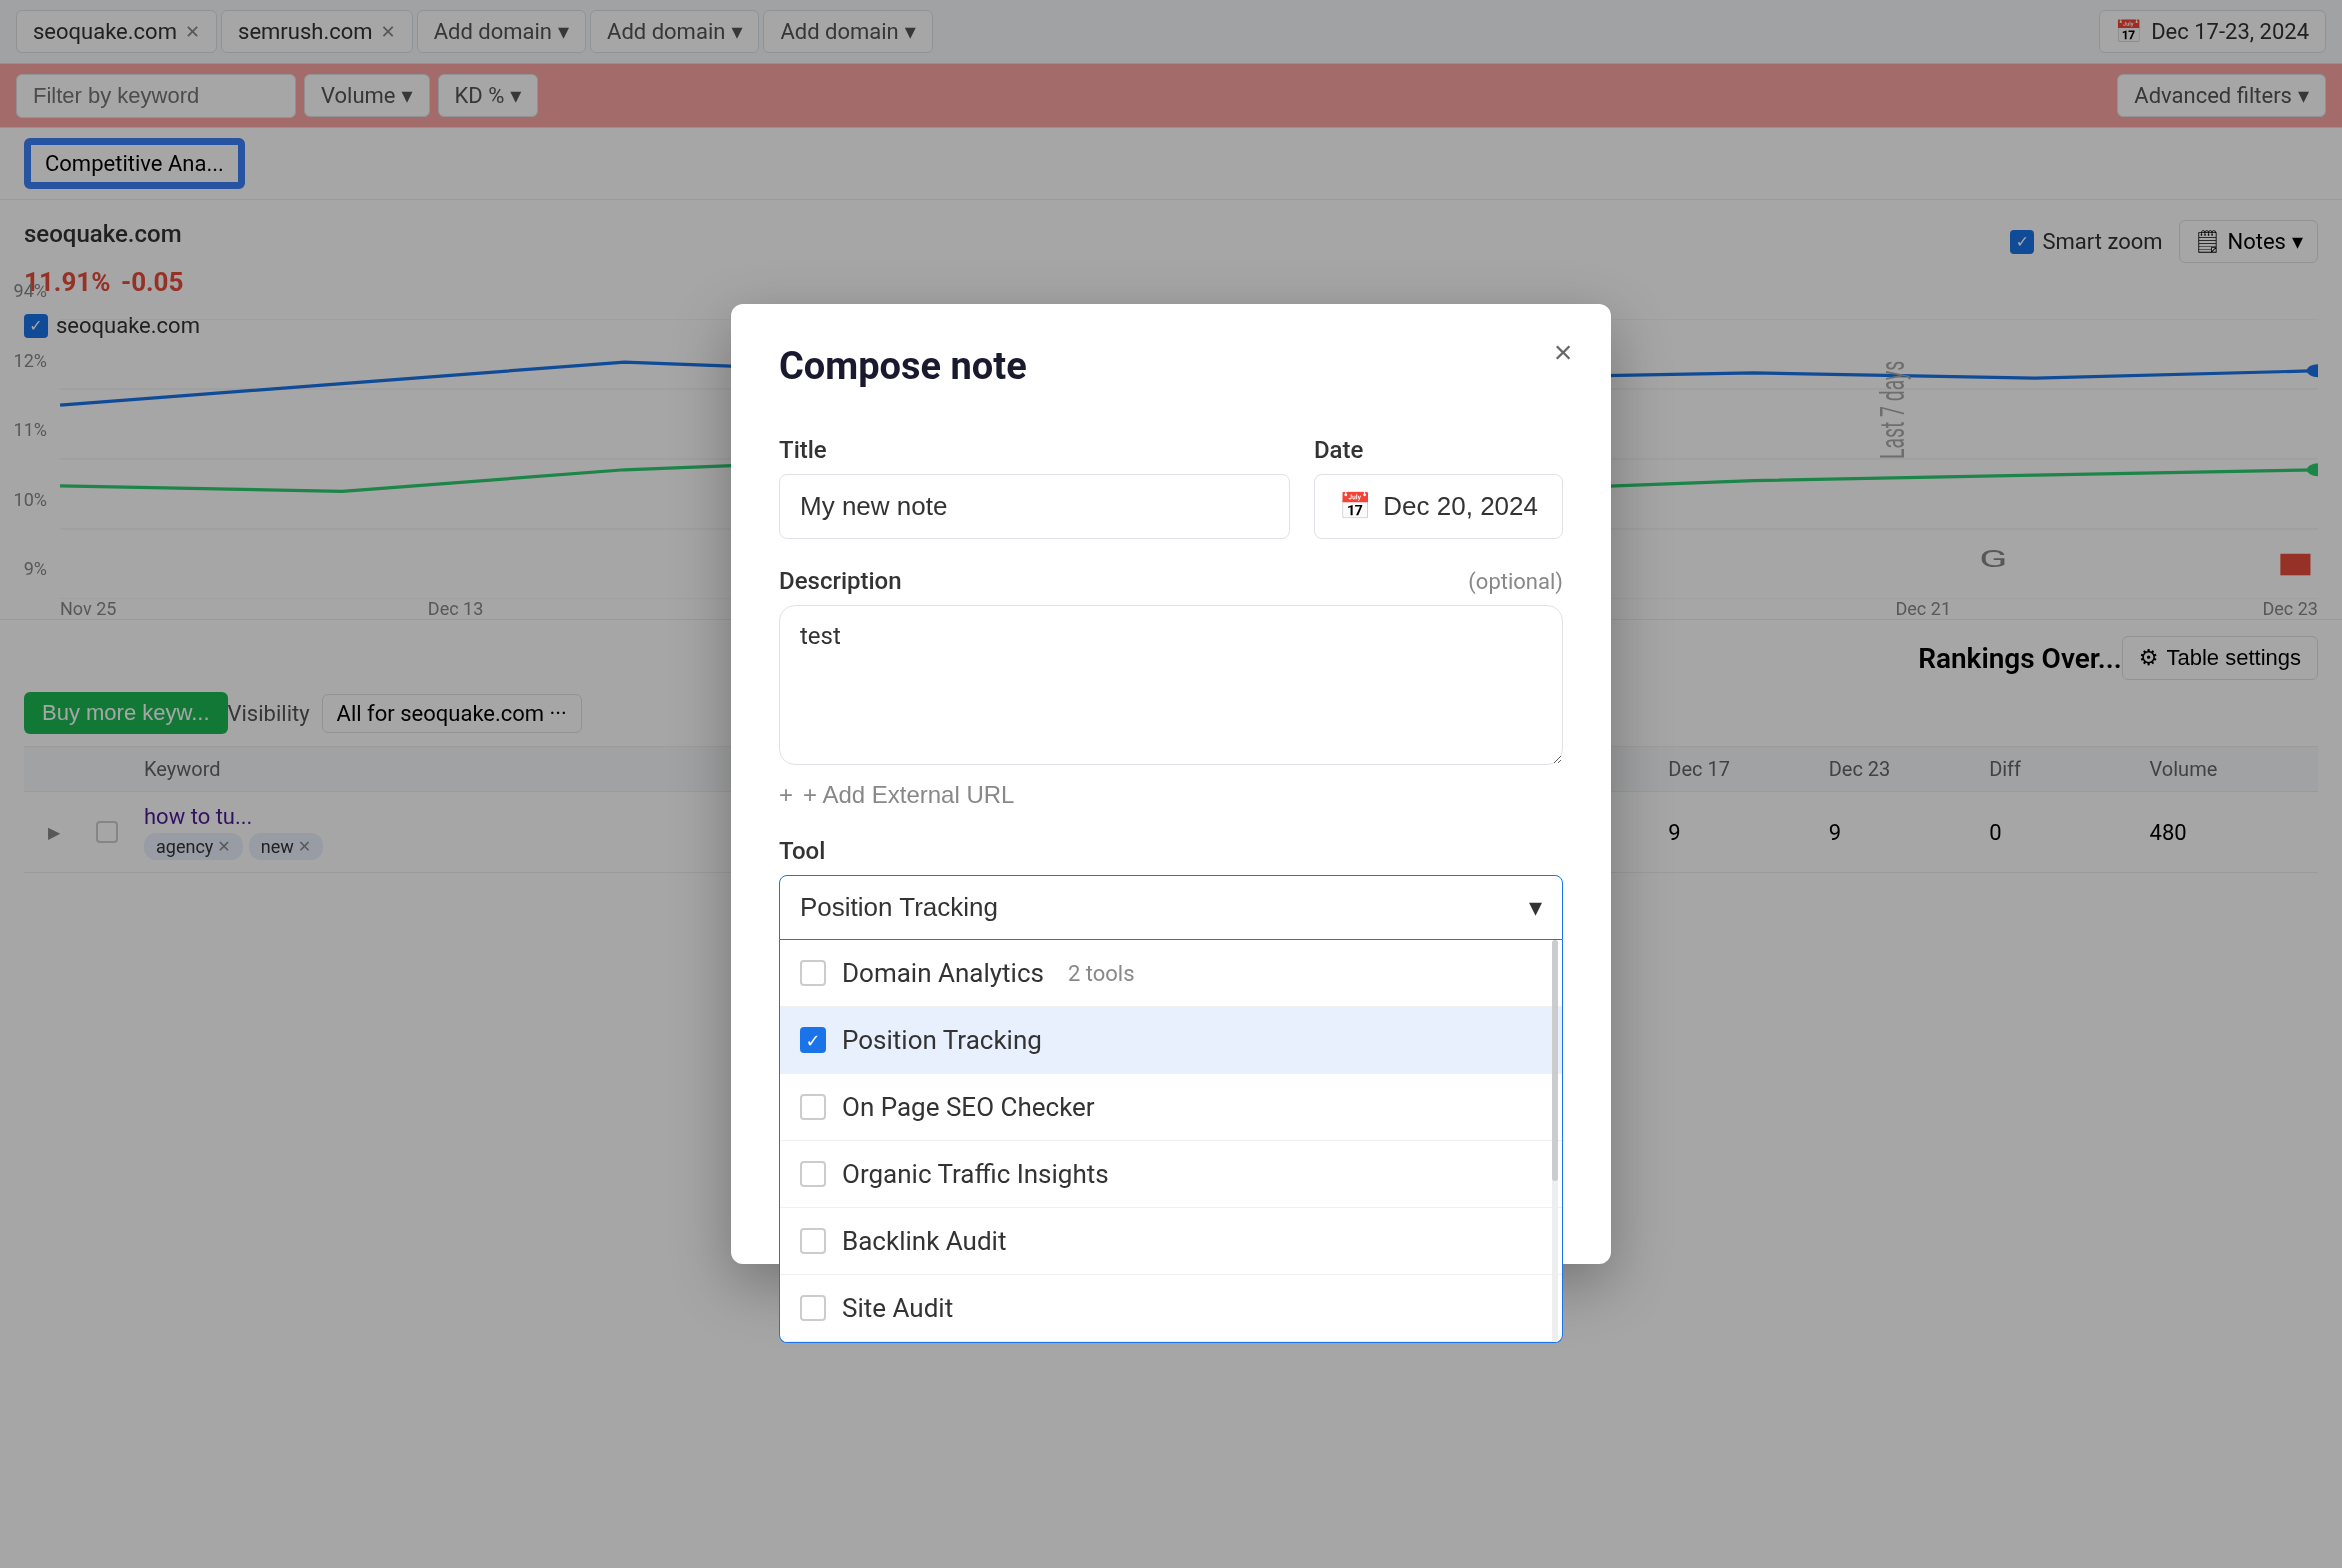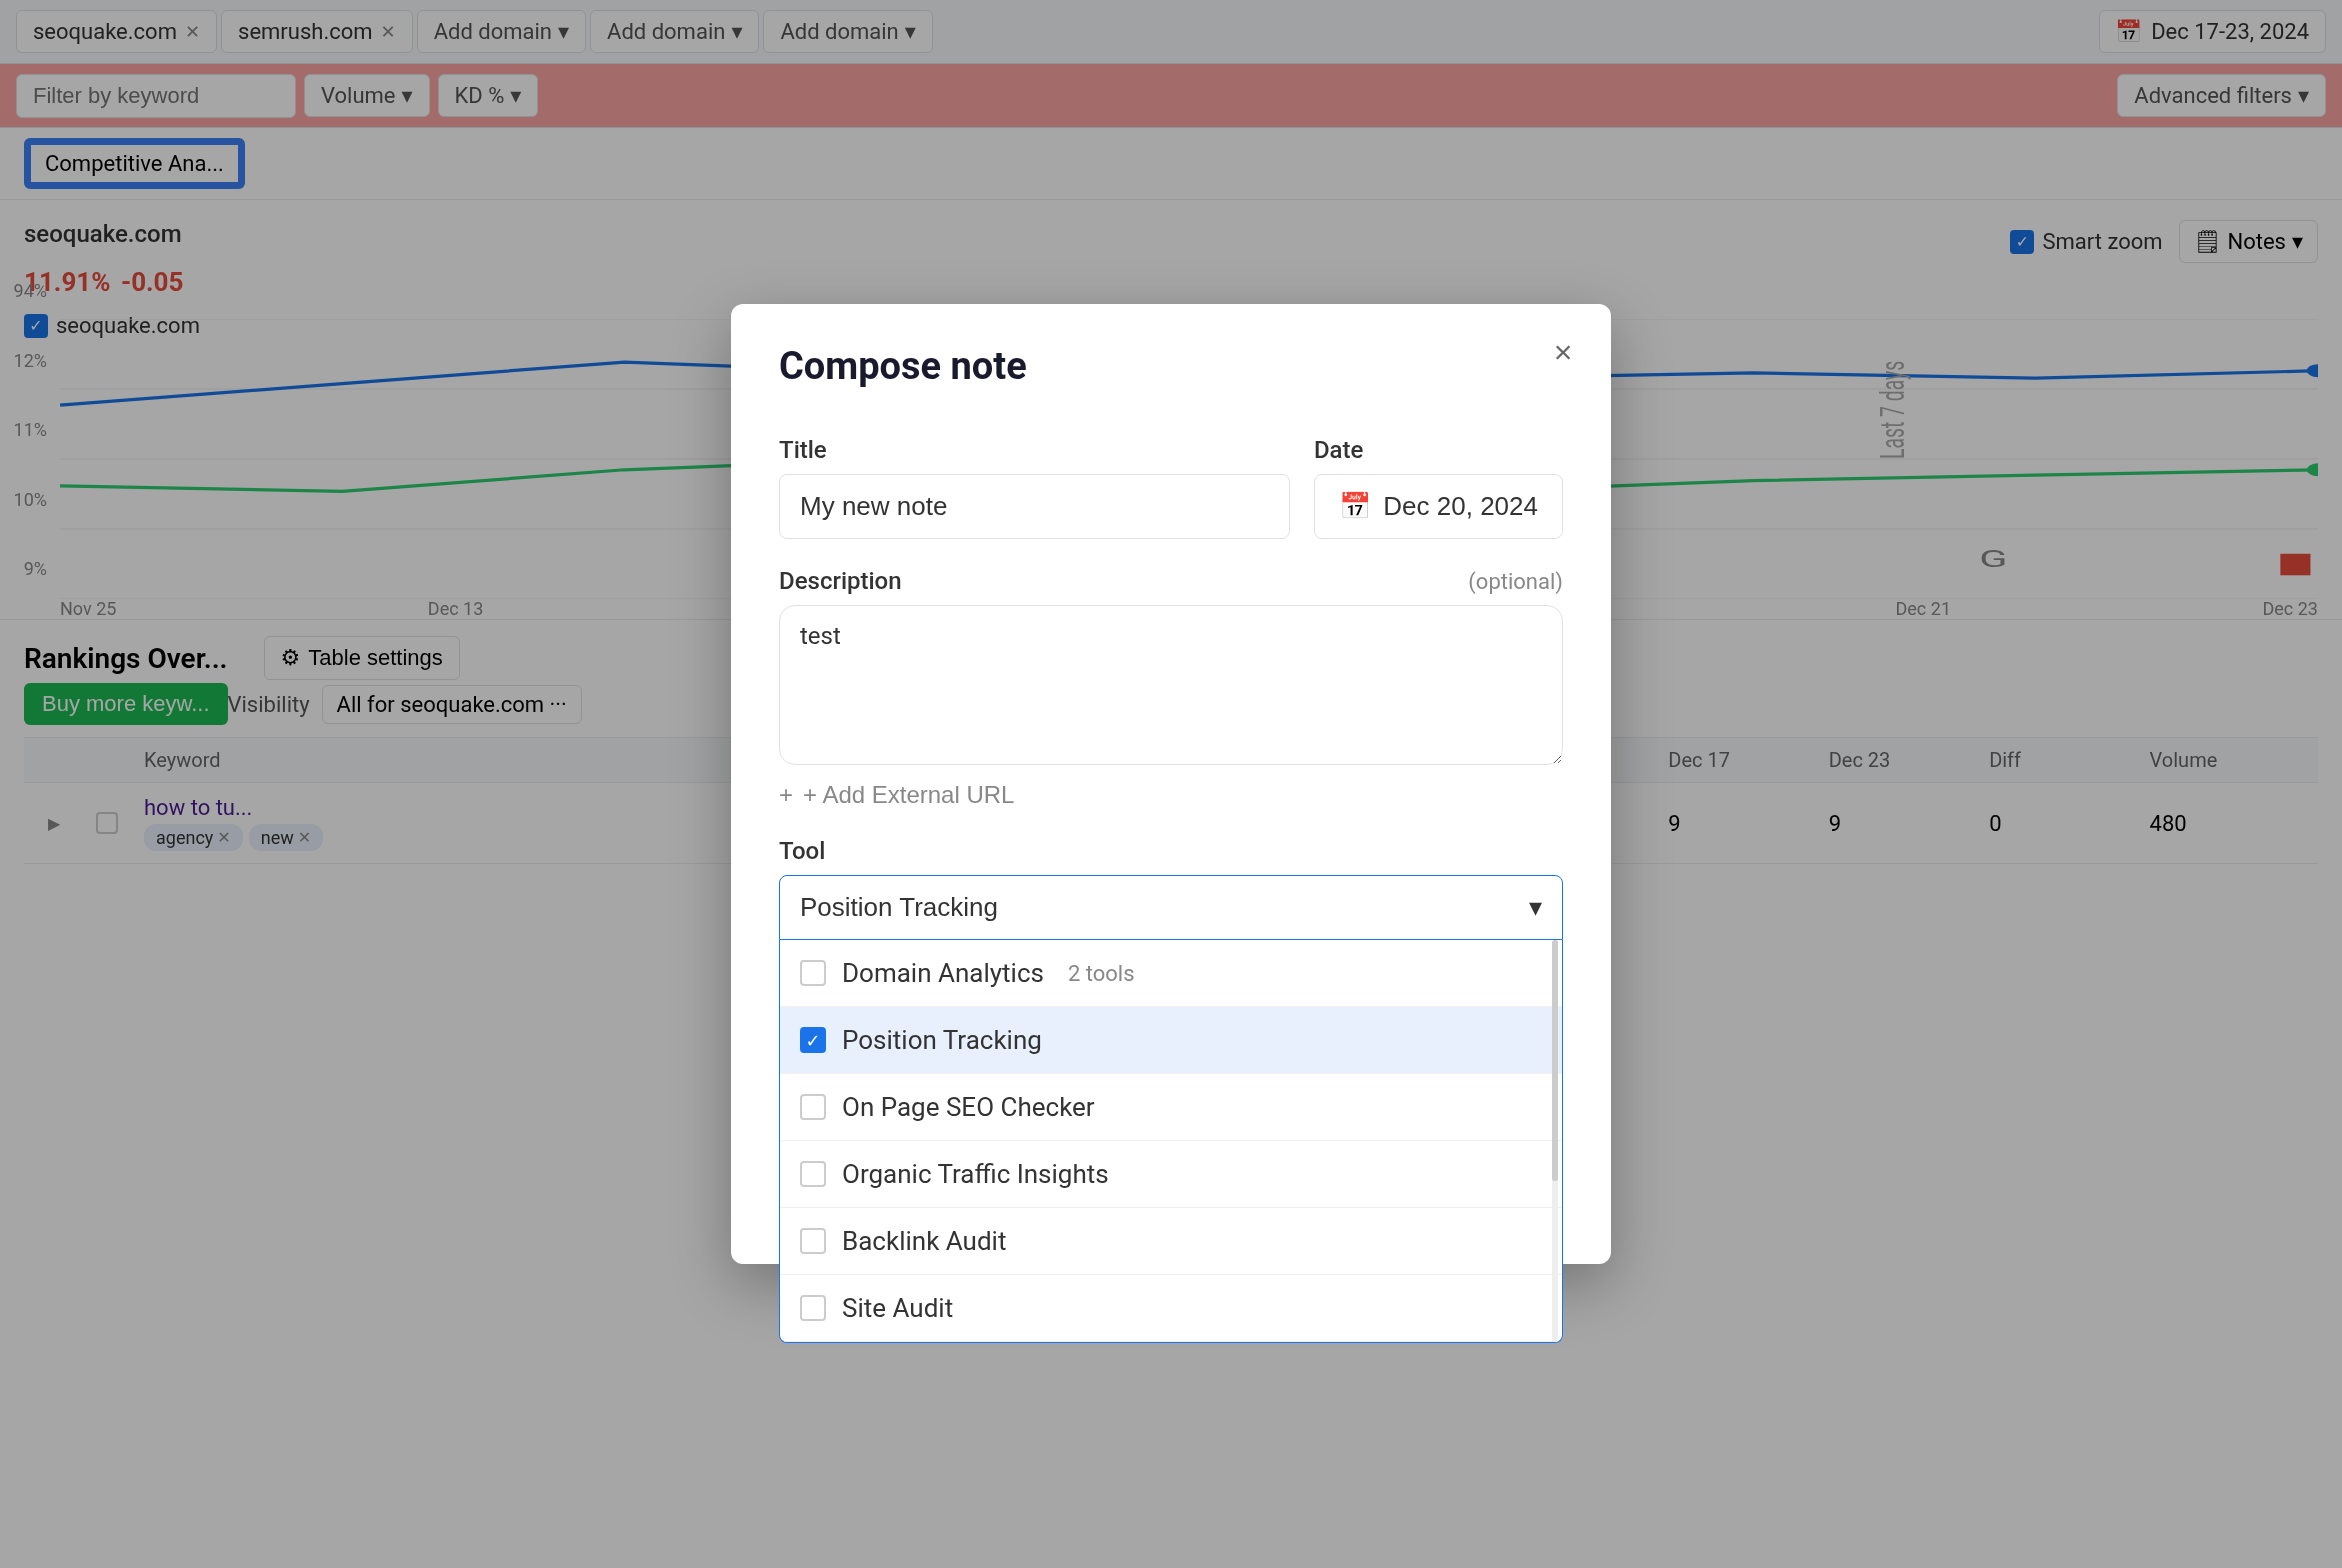--- a/index.html
+++ b/index.html
@@ -202,23 +202,22 @@
 
     
     .rankings-area {
       background: #fff;
       padding: 16px 24px;
       height: 280px;
     }
     .rankings-header {
       display: flex;
       align-items: center;
-      justify-content: flex-start;
-      margin-bottom: 3px;
-      gap: 36px;
+      justify-content: flex-end;
+      margin-bottom: 12px;
     }
     .rankings-title {
       font-size: 28px;
       font-weight: 600;
     }
     .table-settings-btn {
       display: flex;
       align-items: center;
       gap: 8px;
       padding: 8px 16px;

